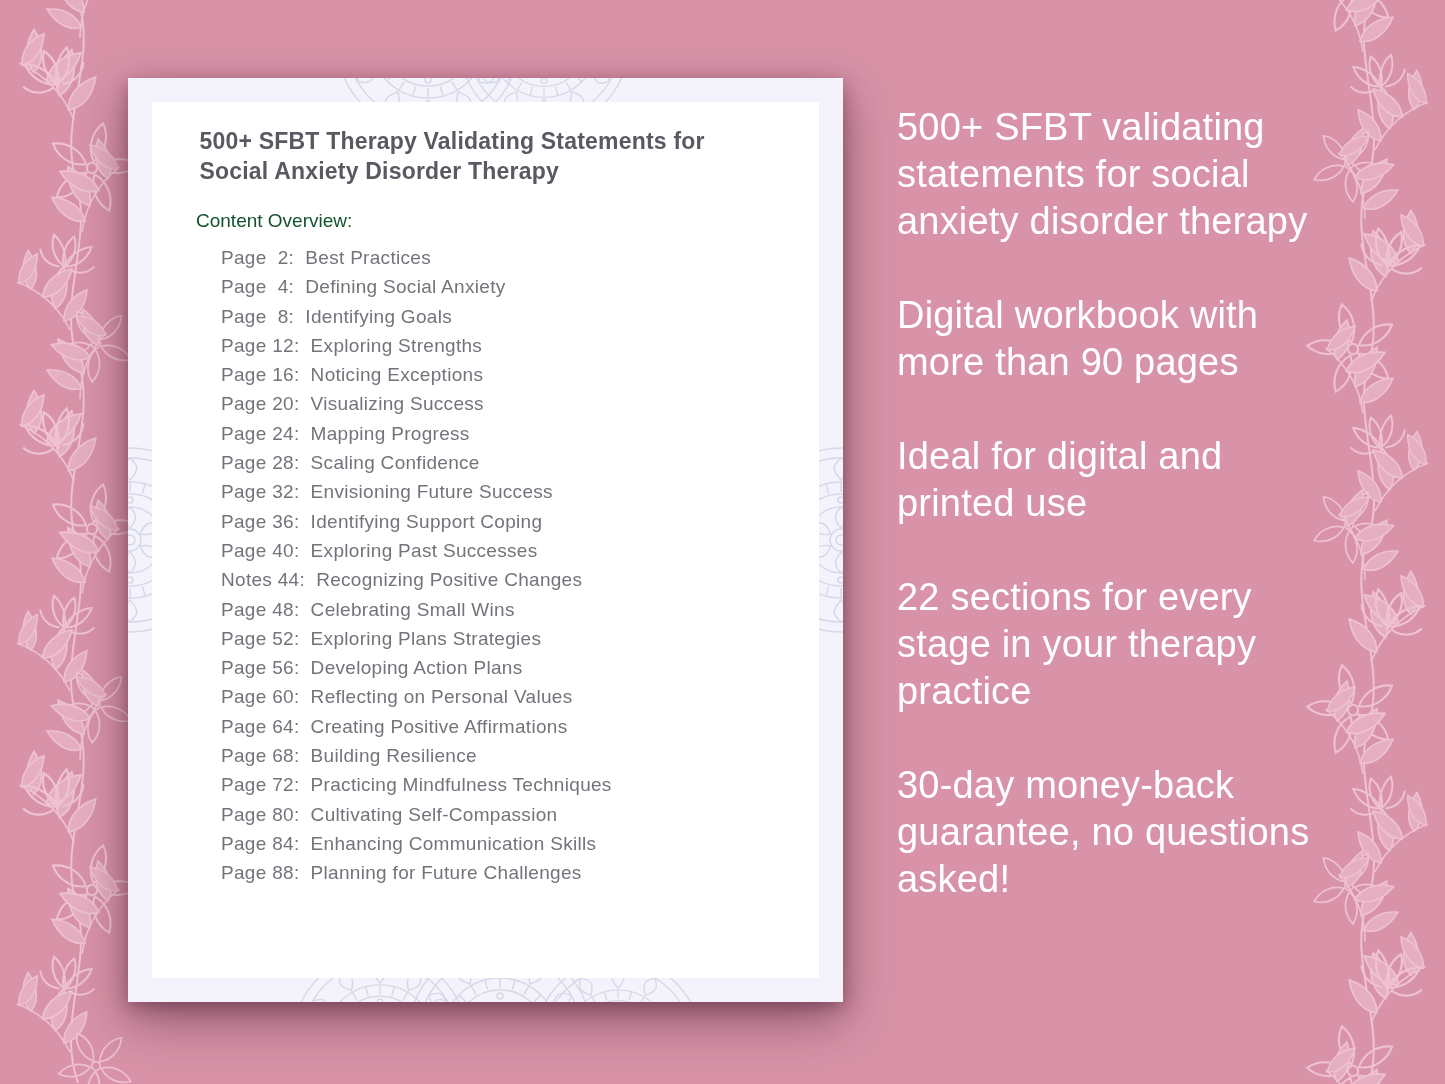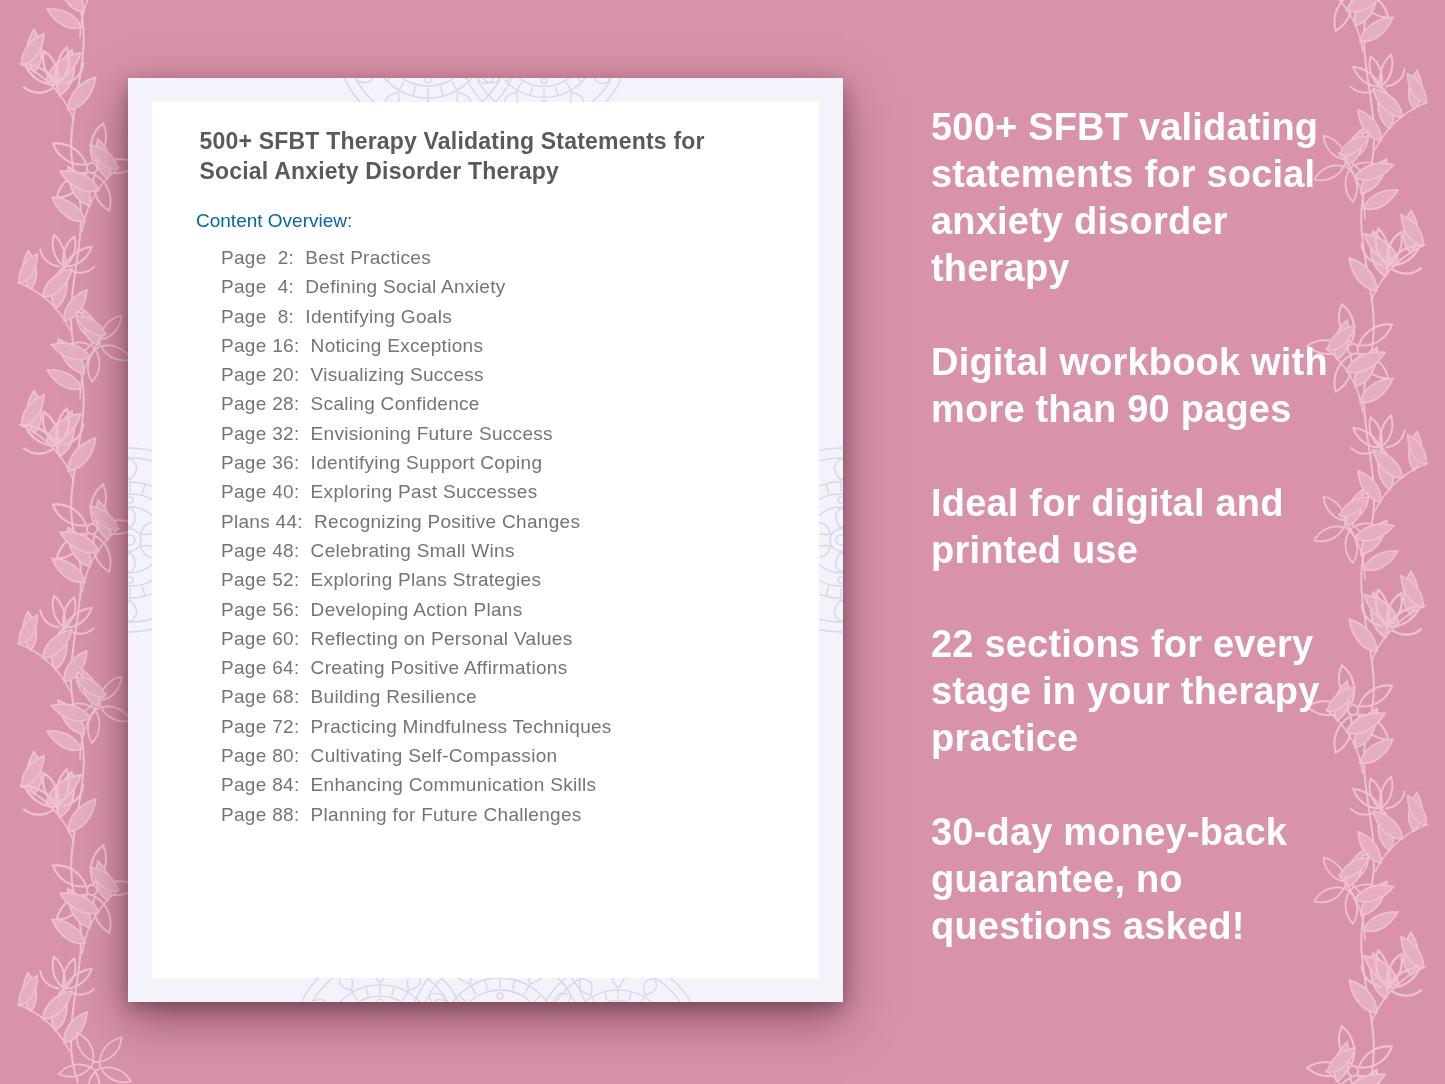--- a/index.html
+++ b/index.html
@@ -40,43 +40,42 @@
     width:572px;
     font-size:23px;
     line-height:30px;
     font-weight:600;
     letter-spacing:.2px;
     color:#595962;
   }
   .overview {
     position:absolute; left:44px; top:108px;
     font-size:19px;
-    color:#0369a1;
+    color:#14532d;
   }
   .toc {
     position:absolute; left:69px; top:141px;
   }
   .toc-item {
     font-size:19px;
     line-height:29.3px;
     color:#73737b;
     letter-spacing:.3px;
     white-space:pre;
   }
 
   
   .marketing {
     position:absolute; left:897px; top:104px;
     width:434px;
     color:#ffffff;
-    font-weight:700;
+    font-weight:400;
     font-size:38px;
     line-height:47px;
     letter-spacing:.2px;
-    margin-left:34px;
   }
   .bullet { margin:0 0 47px 0; }
 </style>
 </head>
 <body>
 
 <svg width="0" height="0" style="position:absolute" aria-hidden="true">
   <defs>
     <path id="leaf" d="M0,0 C10,-8 14,-22 8,-38 C-2,-28 -8,-12 0,0 Z"></path>
     <g id="flower5" fill="none" stroke-width="1.8">
@@ -212,35 +211,37 @@
     <div class="doc-title">500+ SFBT Therapy Validating Statements for Social Anxiety Disorder Therapy</div>
     <div class="overview">Content Overview:</div>
     <div class="toc">
 
         <div class="toc-item">Page  2:  Best Practices</div>
 
         <div class="toc-item">Page  4:  Defining Social Anxiety</div>
 
         <div class="toc-item">Page  8:  Identifying Goals</div>
 
+        <div class="toc-item">Page 12:  Exploring Strengths</div>
 
         <div class="toc-item">Page 16:  Noticing Exceptions</div>
 
         <div class="toc-item">Page 20:  Visualizing Success</div>
 
+        <div class="toc-item">Page 24:  Mapping Progress</div>
 
         <div class="toc-item">Page 28:  Scaling Confidence</div>
 
         <div class="toc-item">Page 32:  Envisioning Future Success</div>
 
         <div class="toc-item">Page 36:  Identifying Support Coping</div>
 
         <div class="toc-item">Page 40:  Exploring Past Successes</div>
 
-        <div class="toc-item">Plans 44:  Recognizing Positive Changes</div>
+        <div class="toc-item">Notes 44:  Recognizing Positive Changes</div>
 
         <div class="toc-item">Page 48:  Celebrating Small Wins</div>
 
         <div class="toc-item">Page 52:  Exploring Plans Strategies</div>
 
         <div class="toc-item">Page 56:  Developing Action Plans</div>
 
         <div class="toc-item">Page 60:  Reflecting on Personal Values</div>
 
         <div class="toc-item">Page 64:  Creating Positive Affirmations</div>

